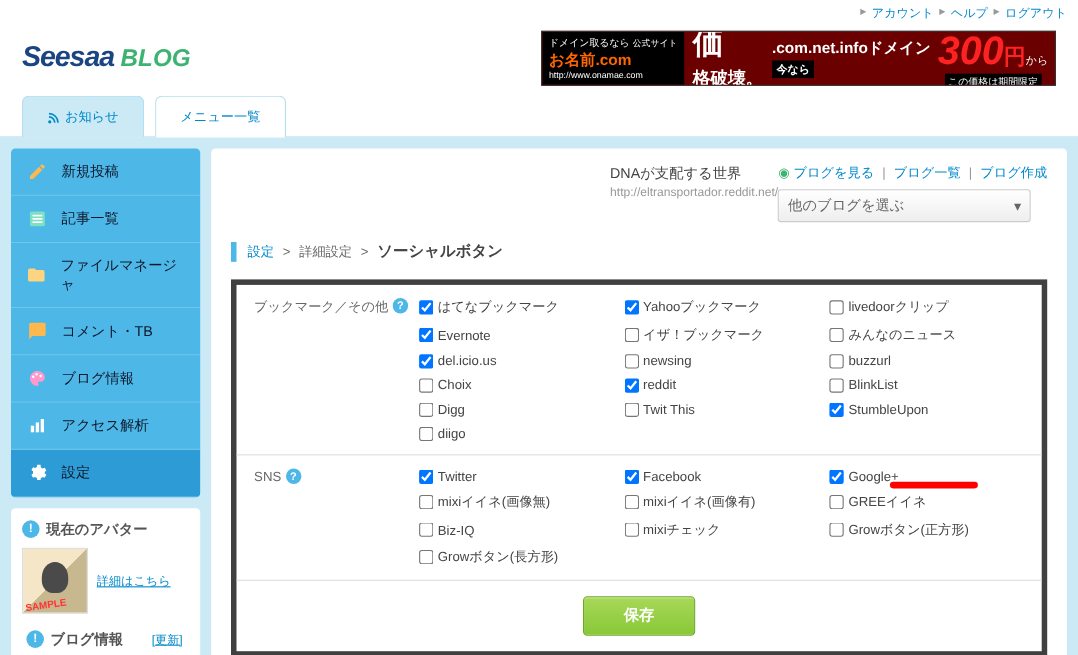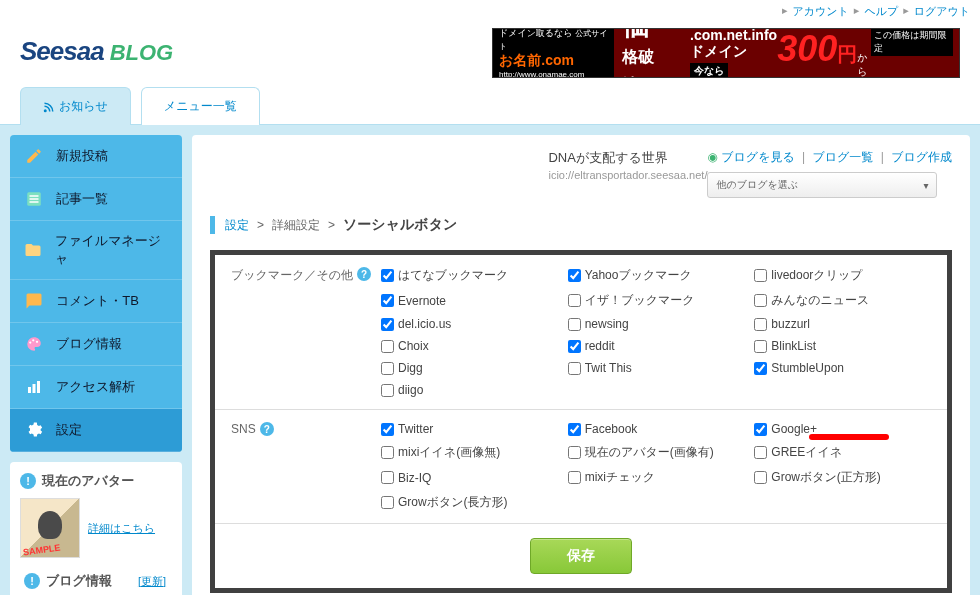--- a/index.html
+++ b/index.html
@@ -55,21 +55,21 @@
     
     .content { flex: 1; background: #fff; border-radius: 4px; padding: 14px 18px; }
     .content-header { display: flex; justify-content: flex-end; align-items: flex-start; margin-bottom: 6px; }
     .blog-title { font-size: 13px; color: #444; }
     .blog-url { font-size: 11px; color: #999; margin-top: 2px; }
     .header-actions { text-align: right; }
     .header-links { font-size: 12px; margin-bottom: 6px; }
     .header-links a { color: #0088cc; text-decoration: none; }
     .eye-icon { color: #3cb371; }
     .sep { color: #999; margin: 0 4px; }
-    .blog-select { width: 230px; padding: 5px 8px; background: linear-gradient(#fff, #eee); border: 1px solid #ccc; border-radius: 3px; font-size: 10px; color: #666; text-align: left; display: flex; justify-content: space-between; align-items: center; cursor: pointer; }
+    .blog-select { width: 230px; padding: 5px 8px; background: linear-gradient(#fff, #eee); border: 1px solid #ccc; border-radius: 3px; font-size: 13px; color: #666; text-align: left; display: flex; justify-content: space-between; align-items: center; cursor: pointer; }
     
     .breadcrumb { display: flex; align-items: center; gap: 8px; margin: 18px 0 16px; font-size: 12px; color: #666; border-left: 5px solid #4db8e8; padding-left: 10px; }
     .breadcrumb a { color: #0088cc; text-decoration: none; }
     .breadcrumb .current { font-size: 14px; font-weight: bold; color: #444; }
     
     .settings-panel { border: 5px solid #404040; }
     .settings-section { display: flex; border-bottom: 1px solid #ddd; padding: 12px 16px; }
     .settings-section:last-of-type { border-bottom: none; }
     .section-label { width: 150px; color: #666; font-size: 12px; display: flex; align-items: flex-start; gap: 4px; }
     .help-icon { width: 14px; height: 14px; background: #4db8e8; border-radius: 50%; color: #fff; display: inline-flex; align-items: center; justify-content: center; font-size: 10px; font-weight: bold; cursor: pointer; flex-shrink: 0; }
@@ -105,21 +105,21 @@
         <span class="ad-left-mid">お名前.com</span>
         <span class="ad-left-bot">http://www.onamae.com</span>
       </div>
       <div class="ad-price">
         <span>価</span><br><span style="font-size:16px;">格破壊。</span>
       </div>
       <div class="ad-mid">
         <div>.com.net.infoドメイン</div>
         <span class="ad-mid-sub">今なら</span>
       </div>
-      <div style="display:flex;flex-direction:row;align-items:flex-start;padding-right:6px;">
+      <div style="display:flex;flex-direction:column;align-items:center;padding-right:6px;">
         <div style="display:flex;align-items:baseline;">
           <span class="ad-300">300</span>
           <span class="ad-yen">円</span>
           <span class="ad-kara">から</span>
         </div>
         <span class="ad-sub2">この価格は期間限定</span>
       </div>
     </div>
   </div>
 
@@ -221,21 +221,21 @@
           <span>ブログ情報</span>
           <a href="#" class="blog-info-update">[更新]</a>
         </div>
       </div>
     </div>
 
     <div class="content">
       <div class="content-header">
         <div>
           <div class="blog-title">DNAが支配する世界</div>
-          <div class="blog-url">icio://eltransportador.seesaa.net/</div>
+          <div class="blog-url">http://eltransportador.reddit.net/</div>
         </div>
         <div class="header-actions">
           <div class="header-links">
             <span class="eye-icon">◉</span>
             <a href="#">ブログを見る</a>
             <span class="sep">|</span>
             <a href="#">ブログ一覧</a>
             <span class="sep">|</span>
             <a href="#">ブログ作成</a>
           </div>
@@ -345,21 +345,21 @@
                 <input type="checkbox" checked="" style="">
                 <span>Google+</span>
                 <div class="red-mark"></div>
               </label>
               <label class="check-item">
                 <input type="checkbox" style="">
                 <span>mixiイイネ(画像無)</span>
               </label>
               <label class="check-item">
                 <input type="checkbox" style="">
-                <span>現在のアバター(画像有)</span>
+                <span>mixiイイネ(画像有)</span>
               </label>
               <label class="check-item">
                 <input type="checkbox" style="">
                 <span>GREEイイネ</span>
               </label>
               <label class="check-item">
                 <input type="checkbox" style="">
                 <span>Biz-IQ</span>
               </label>
               <label class="check-item">

